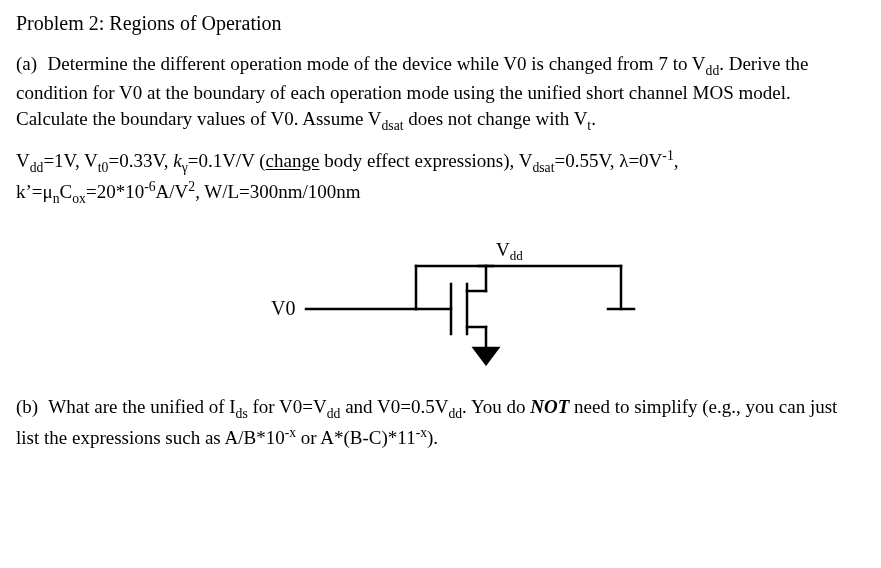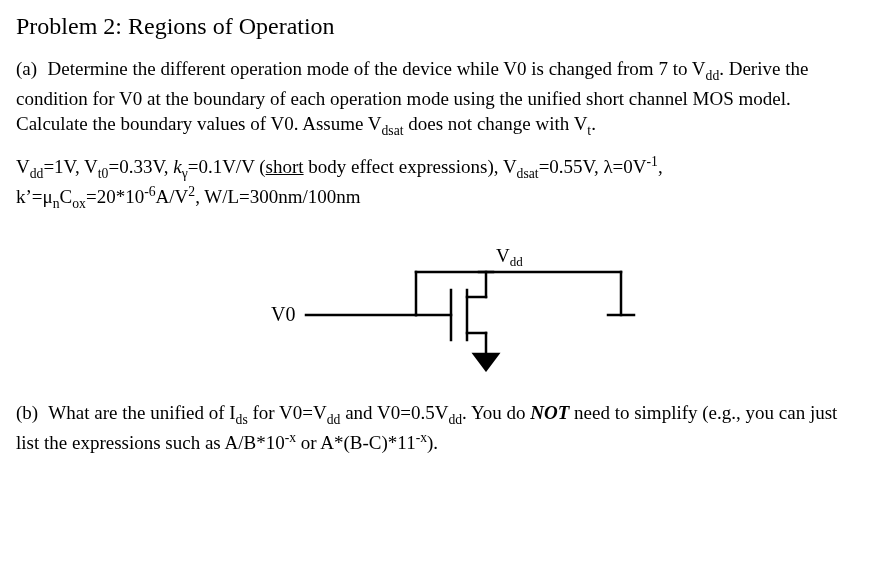--- a/index.html
+++ b/index.html
@@ -7,21 +7,21 @@
       width: 881px;
       height: 568px;
       background: #fff;
       font-family: "Times New Roman", Times, serif;
       font-size: 19px;
       color: #000;
       padding: 10px 16px;
       line-height: 1.35;
     }
     .title {
-      font-size: 24px;
+      font-size: 20px;
       margin-bottom: 14px;
     }
     .para {
       margin-bottom: 12px;
     }
     .params {
       margin-bottom: 10px;
     }
     sub { font-size: 0.72em; vertical-align: sub; }
     sup { font-size: 0.72em; vertical-align: super; }
@@ -45,21 +45,21 @@
 
 <div class="para">
   <span>(a)</span>
   <span class="gap"></span>
   <span>Determine the different operation mode of the device while V0 is changed from 7 to V</span><sub>dd</sub><span>. Derive the condition for V0 at the boundary of each operation mode using the unified short channel MOS model. Calculate the boundary values of V0. Assume V</span><sub>dsat</sub><span> does not change with V</span><sub>t</sub><span>.</span>
 </div>
 
 <div class="params">
   <span>V</span><sub>dd</sub><span>=1V, </span>
   <span>V</span><sub>t0</sub><span>=0.33V, </span>
-  <span class="ital">k</span><sub>γ</sub><span>=0.1V/V (</span><span class="uline">short</span><span> body effect expressions), </span>
+  <span class="ital">k</span><sub>γ</sub><span>=0.1V/V (</span><span class="uline">change</span><span> body effect expressions), </span>
   <span>V</span><sub>dsat</sub><span>=0.55V, λ=0V</span><sup>-1</sup><span>,</span>
   <br>
   <span>k’=μ</span><sub>n</sub><span>C</span><sub>ox</sub><span>=20*10</span><sup>-6</sup><span>A/V</span><sup>2</sup><span>, W/L=300nm/100nm</span>
 </div>
 
 <div class="figure">
   <svg width="460" height="130" viewBox="0 0 460 130">
     <g stroke="#000" stroke-width="2.5" fill="none" stroke-linecap="square">
 
       <line x1="95" y1="73" x2="240" y2="73"></line>

